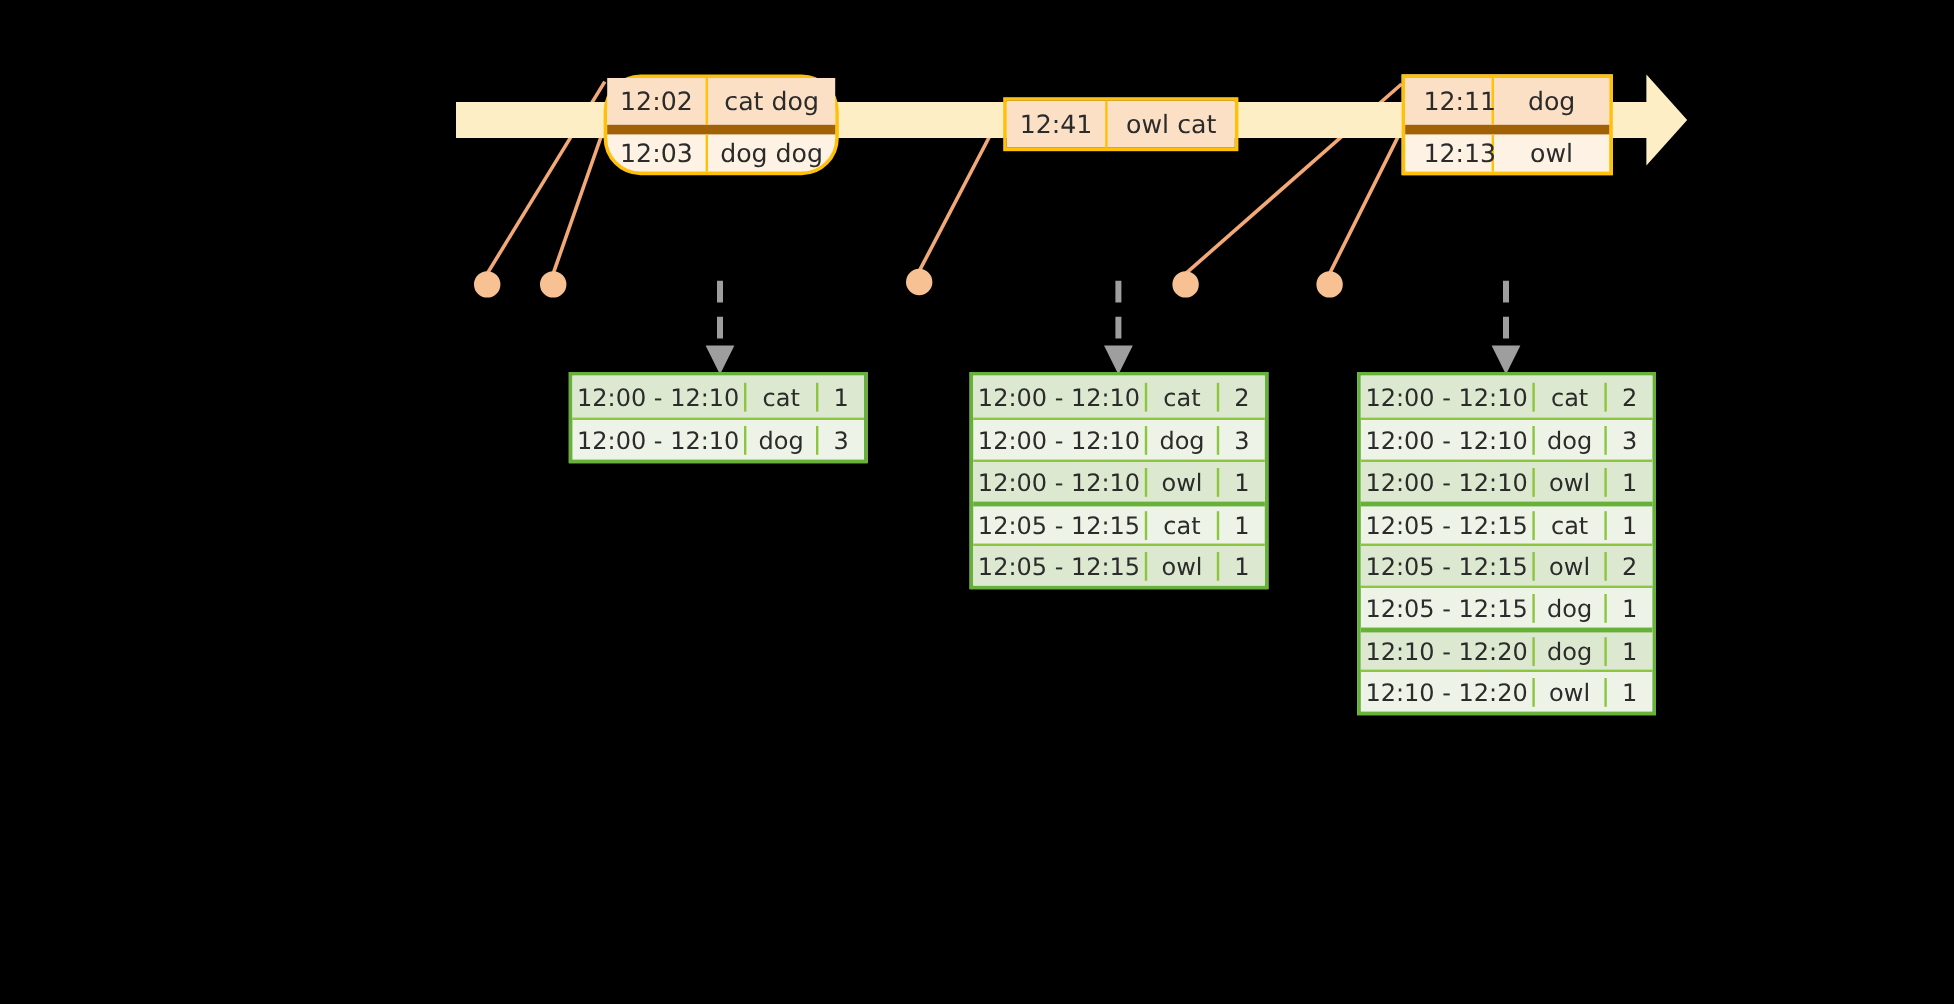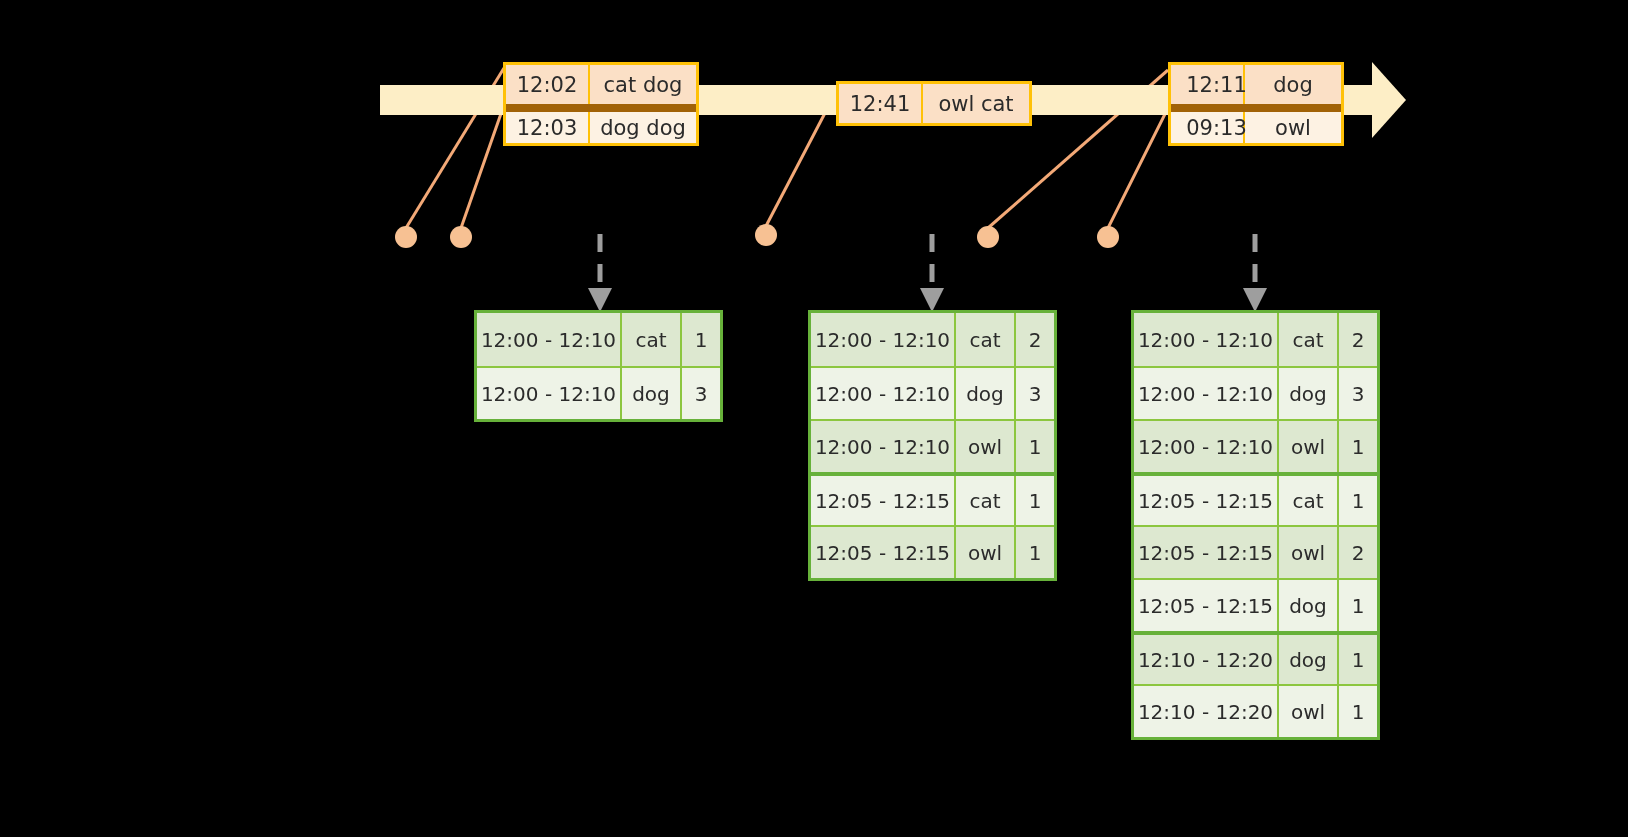--- a/index.html
+++ b/index.html
@@ -77,21 +77,21 @@
   .evt-words {
     display: flex;
     align-items: center;
     justify-content: center;
     font-size: 21px;
     color: #2b2b2b;
     white-space: nowrap;
     flex: 1;
   }
 
-  #evt-a { left: 503px; top: 62px; width: 196px; }
+  #evt-a { left: 503px; top: 62px; width: 196px; border-radius: 31px; }
   #evt-a .evt-time { width: 84px; }
   #evt-b { left: 836px; top: 81px; width: 196px; }
   #evt-b .evt-time { width: 84px; }
   #evt-c { left: 1168px; top: 62px; width: 176px; }
   #evt-c .evt-time { width: 74px; padding-left: 19px; }
 
   
   .dot {
     position: absolute;
     width: 22px;
@@ -101,22 +101,23 @@
   }
 
   
   .rtable {
     position: absolute;
     border: 3px solid #67b13a;
     background: #eef3e7;
   }
   .rrow {
     display: flex;
-    height: 53px;
+    height: 35px;
     border-top: 2px solid #8cc63f;
+    align-items: center;
   }
   .rrow:first-child { border-top: none; }
   .rrow.shade { background: #dde8d0; }
   .rrow.sep { border-top: 4px solid #67b13a; }
   .rcell {
     display: flex;
     align-items: center;
     justify-content: center;
     font-size: 20px;
     color: #2b2b2b;
@@ -196,21 +197,21 @@
       <div class="evt-words">owl cat</div>
     </div>
   </div>
 
   <div class="evt-group" id="evt-c">
     <div class="evt-row shade">
       <div class="evt-time">12:11</div>
       <div class="evt-words">dog</div>
     </div>
     <div class="evt-row">
-      <div class="evt-time">09:13</div>
+      <div class="evt-time">12:13</div>
       <div class="evt-words">owl</div>
     </div>
   </div>
 
   <div class="rtable" id="tbl-1">
     <div class="rrow shade">
       <div class="rcell c-win">12:00 - 12:10</div>
       <div class="rcell c-key">cat</div>
       <div class="rcell c-cnt">1</div>
     </div>

